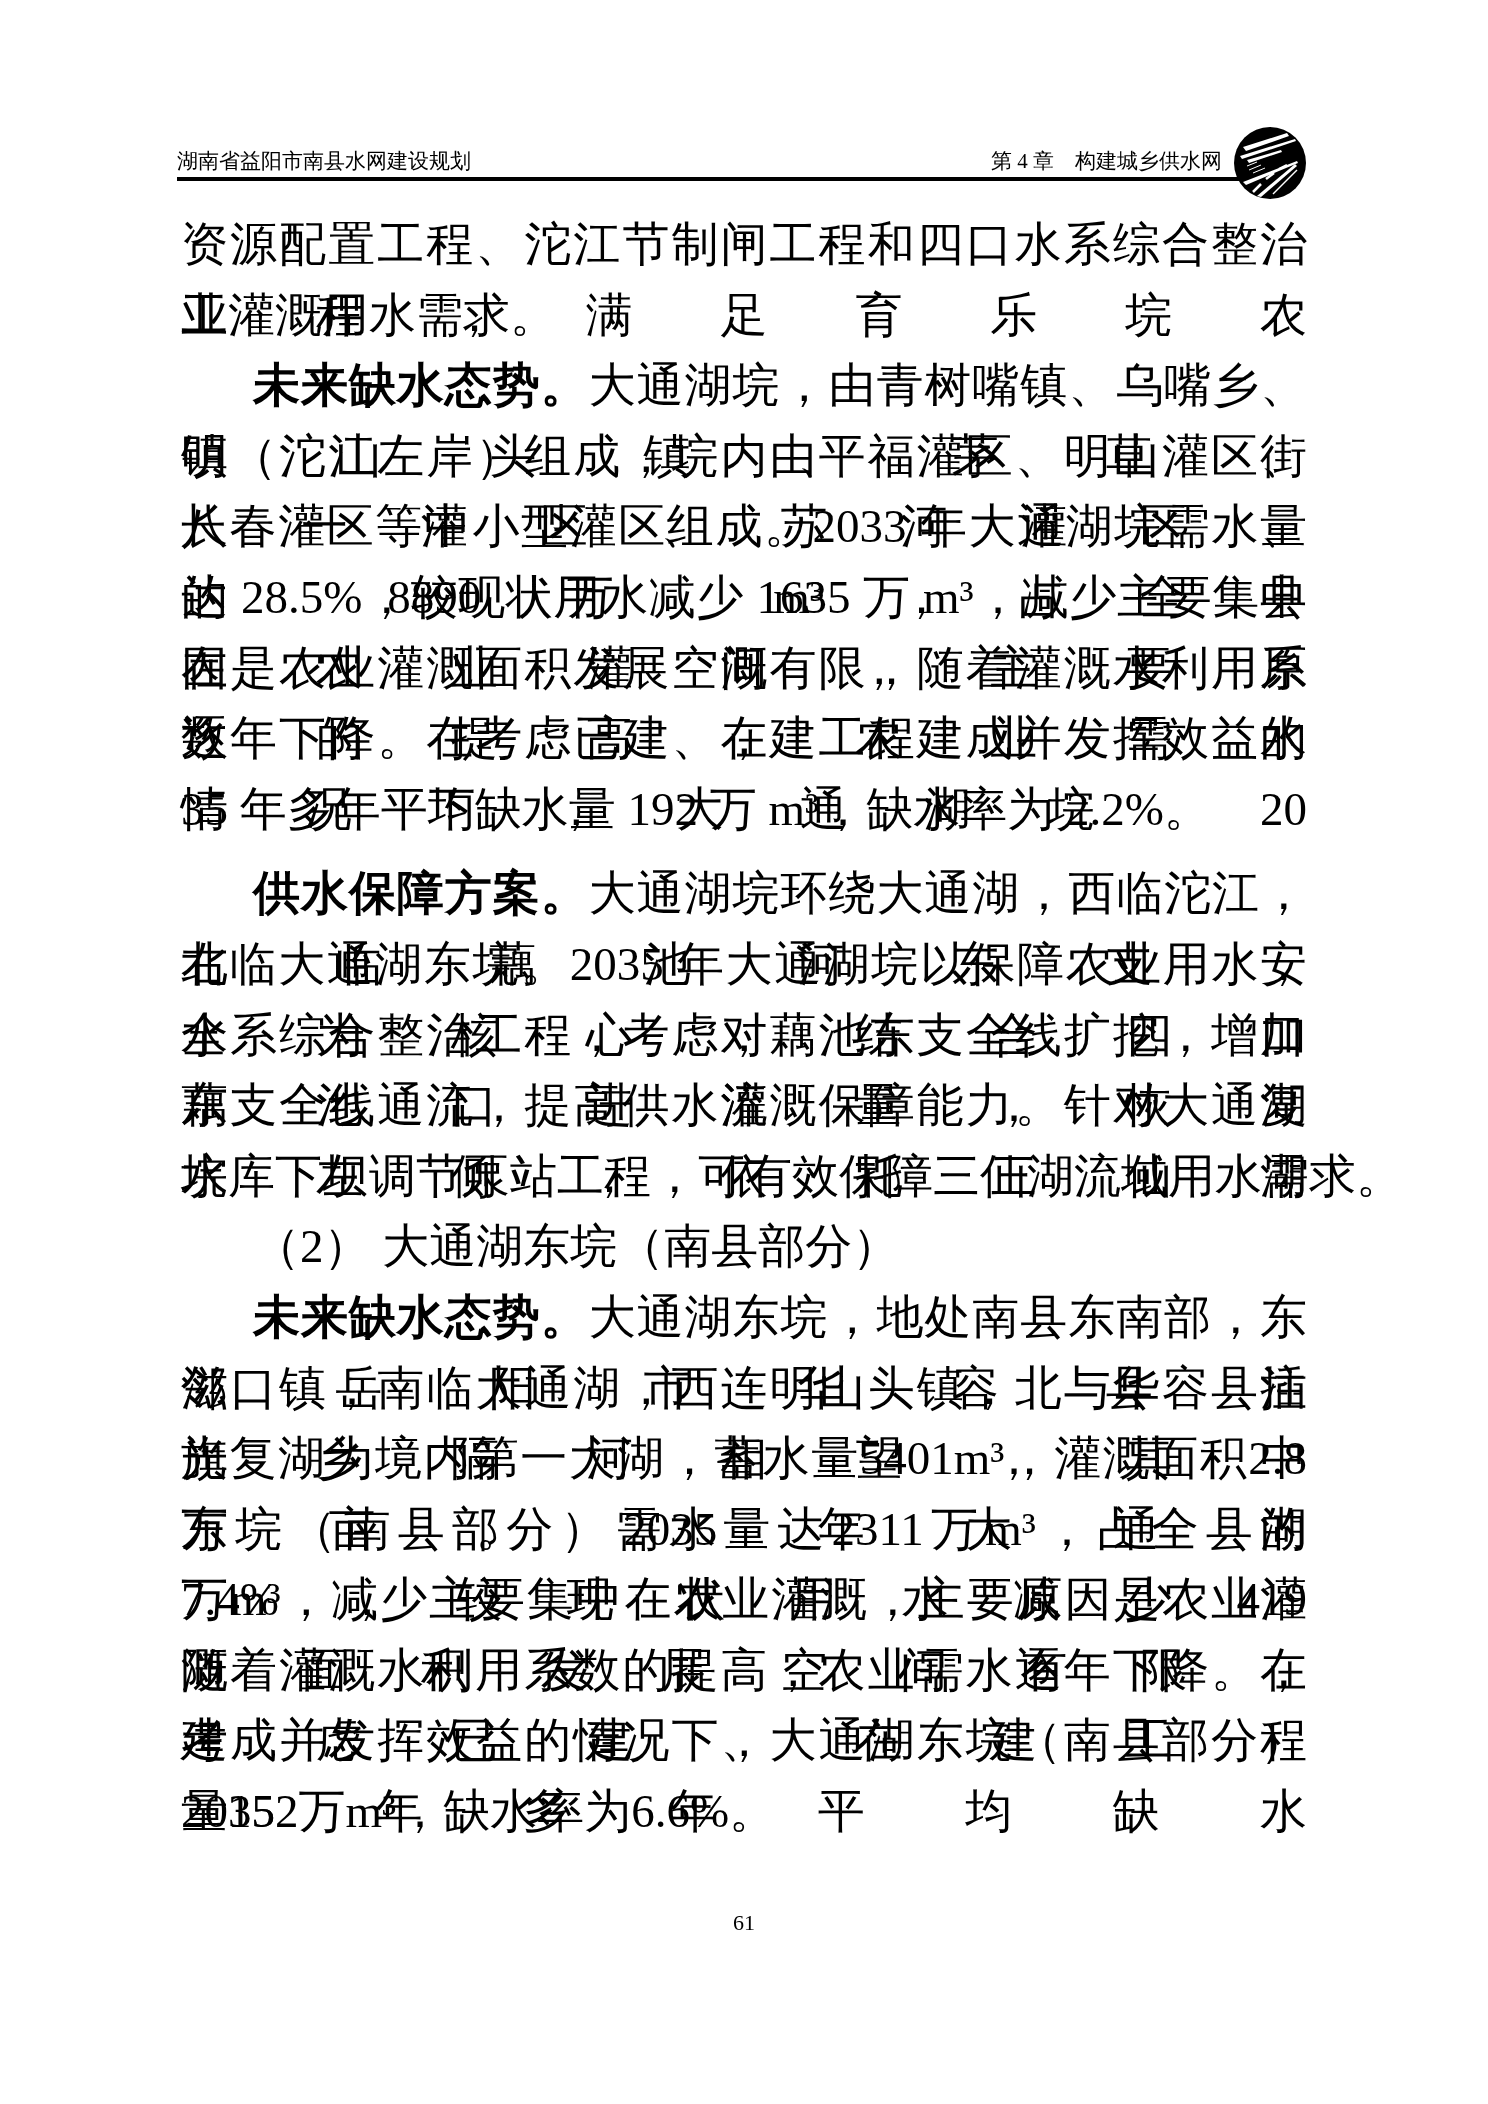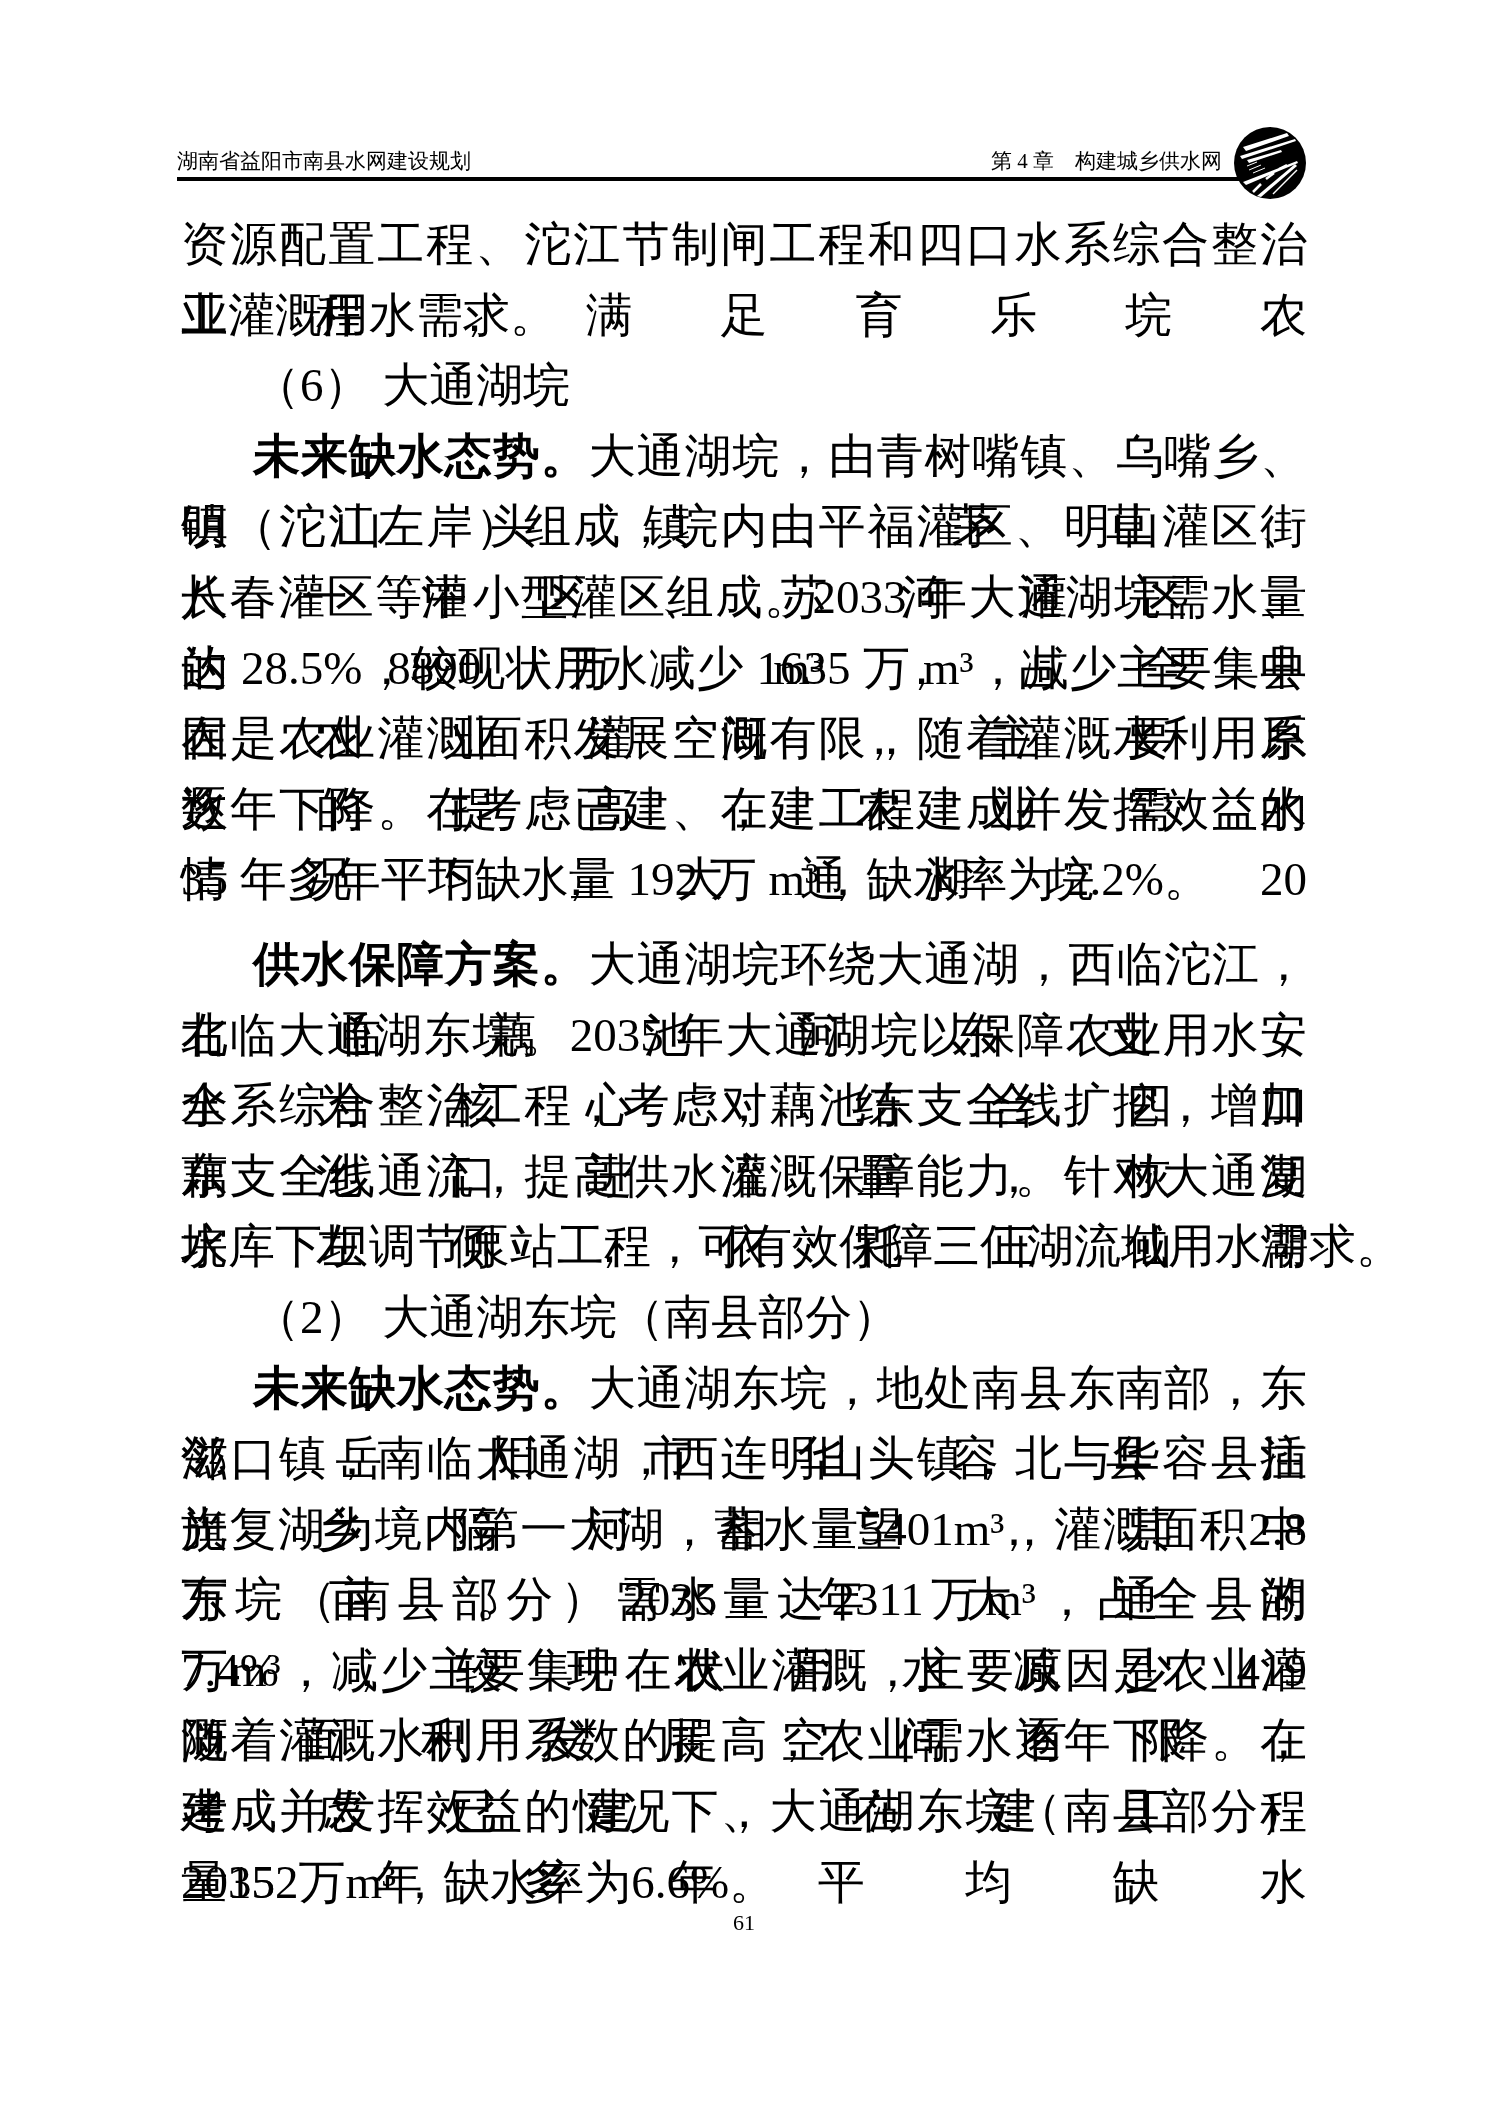--- a/index.html
+++ b/index.html
@@ -71,21 +71,20 @@
     <line x1="33" y1="53" x2="41" y2="47"></line>
     <line x1="46" y1="43" x2="54" y2="39"></line>
   </g>
 
   <line x1="40" y1="68" x2="64" y2="44" stroke="#ffffff" stroke-width="1.5"></line>
 </svg>
 
 <div class="body-text" id="body-lines">
     <div class="line justify"><span class="seg">资源配置工程、沱江节制闸工程和四口水系综合整治工程，满足育乐垸农</span></div>
     <div class="line"><span class="seg">业灌溉用水需求。</span></div>
-    <div class="line indent"><span class="seg">（6） 大通湖垸</span></div>
     <div class="line justify indent"><span class="seg bold">未来缺水态势。</span><span class="seg">大通湖垸，由青树嘴镇、乌嘴乡、明山头镇、茅草街</span></div>
     <div class="line justify"><span class="seg">镇（沱江左岸）组成，垸内由平福灌区、明山灌区、八一灌区、苏河灌区、</span></div>
     <div class="line justify"><span class="seg">长春灌区等中小型灌区组成。2033 年大通湖垸需水量达 8890 万 m³，占全县</span></div>
     <div class="line justify"><span class="seg">的 28.5%，较现状用水减少 1635 万 m³，减少主要集中在农业灌溉，主要原</span></div>
     <div class="line justify"><span class="seg">因是农业灌溉面积发展空间有限，随着灌溉水利用系数的提高，农业需水</span></div>
     <div class="line justify"><span class="seg">逐年下降。在考虑已建、在建工程建成并发挥效益的情况下，大通湖垸 20</span></div>
     <div class="line"><span class="seg">35 年多年平均缺水量 192 万 m³，缺水率为 2.2%。</span></div>
     <div class="line justify indent para-gap"><span class="seg bold">供水保障方案。</span><span class="seg">大通湖垸环绕大通湖，西临沱江，北临藕池河东支，</span></div>
     <div class="line justify"><span class="seg">右临大通湖东垸。2035 年大通湖垸以保障农业用水安全为核心，结合四口</span></div>
     <div class="line justify"><span class="seg">水系综合整治工程，考虑对藕池东支全线扩挖，增加藕池口进流量，恢复</span></div>

